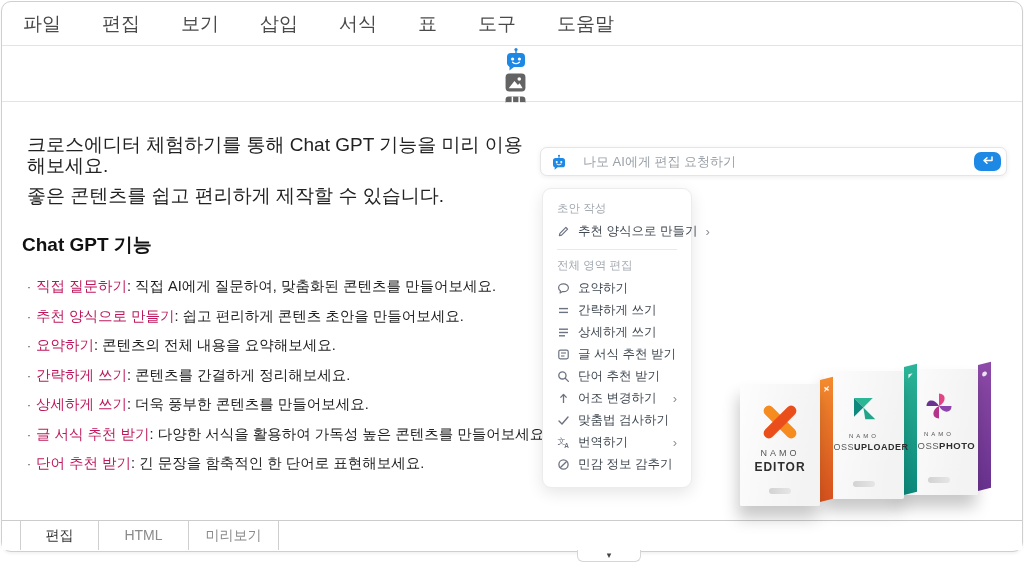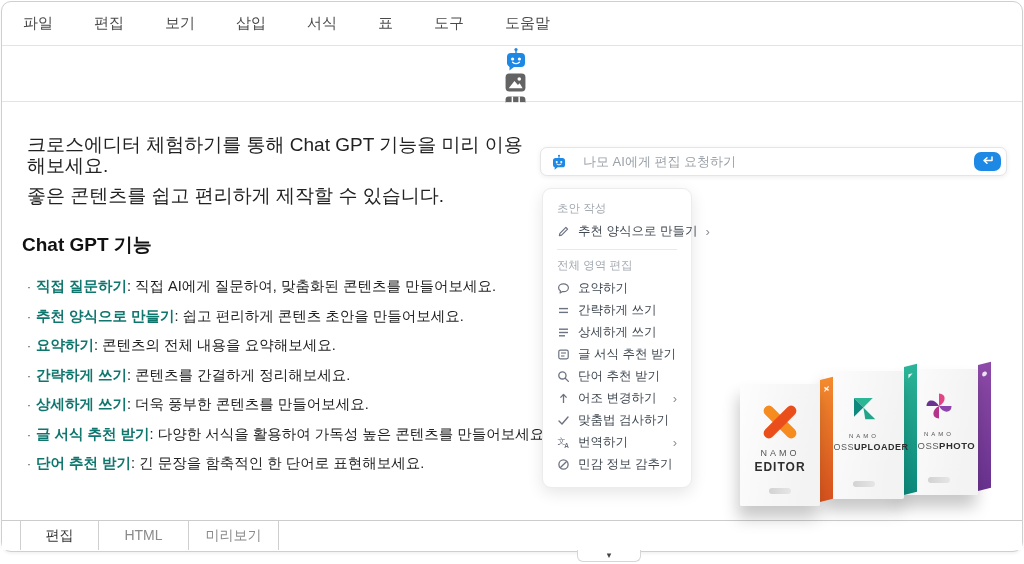--- a/index.html
+++ b/index.html
@@ -6,21 +6,21 @@
   html,body { background:#fff; }
   body { font-family:"Liberation Sans", sans-serif; }
   #app { position:relative; width:1024px; height:564px; background:#fff; overflow:hidden; }
   .frame { position:absolute; left:1px; top:1px; width:1022px; height:551px;
            border:1px solid #cfcfcf; border-radius:10px; background:#fff;
            box-shadow:0 2px 3px rgba(0,0,0,.05); }
 
   
   .menubar { position:absolute; left:0; top:0; right:0; height:44px;
              border-bottom:1px solid #e4e4e4; display:flex; align-items:center;
-             padding-left:21px; gap:41px; font-size:15px; color:#4a4a4a; }
+             padding-left:21px; gap:41px; font-size:19px; color:#4a4a4a; }
   .menubar .mitem { cursor:default; white-space:nowrap; }
 
   
   .toolbar { position:absolute; left:0; top:45px; right:0; height:55px;
              border-bottom:1px solid #e4e4e4; display:flex; align-items:center;
              padding-left:20px;flex-direction:column; }
   .tbtn { display:flex; align-items:center; justify-content:center; cursor:pointer; }
   .icon24 { width:24px; height:24px; margin-right:13px; }
   .sep { width:1px; height:26px; background:#ddd; margin:0 13px; flex:none; }
   .fontbox { width:148px; display:flex; align-items:center; justify-content:space-between;
@@ -41,21 +41,21 @@
 
   
   .content { position:absolute; left:0; top:101px; right:0; height:417px; background:#fff; }
   .doc { position:absolute; left:20px; top:31px; width:512px; color:#222; }
   .doc h1 { font-size:19px; line-height:23px; color:#111; font-weight:bold; margin-bottom:16px; }
   .doc p  { font-size:19px; line-height:21px; margin-bottom:9px; padding-left:5px; color:#222; }
   .doc h2 { font-size:19px; line-height:23px; color:#111; font-weight:bold; margin-top:27px; margin-bottom:16px; }
   .feat { list-style:none; padding-left:5px; }
   .feat li { font-size:14.5px; line-height:28.5px; white-space:nowrap; }
   .feat .bu { font-size:12px; color:#444; margin-right:5px; }
-  .feat .lab { font-weight:bold; color:#0f766e; }
+  .feat .lab { font-weight:normal; color:#be185d; }
   .feat .des { color:#222; }
 
   
   .aibar { position:absolute; left:538px; top:44px; width:467px; height:29px;
            background:#fff; border:1px solid #e5e5e5; border-radius:7px;
            box-shadow:0 1px 5px rgba(0,0,0,.08); display:flex; align-items:center;
            padding:0 5px 0 10px; }
   .aibar input { flex:1; border:none; outline:none; font-size:13px; color:#333;
                  margin-left:16px; background:transparent; font-family:inherit; }
   .aibar input::placeholder { color:#9aa1a8; }

